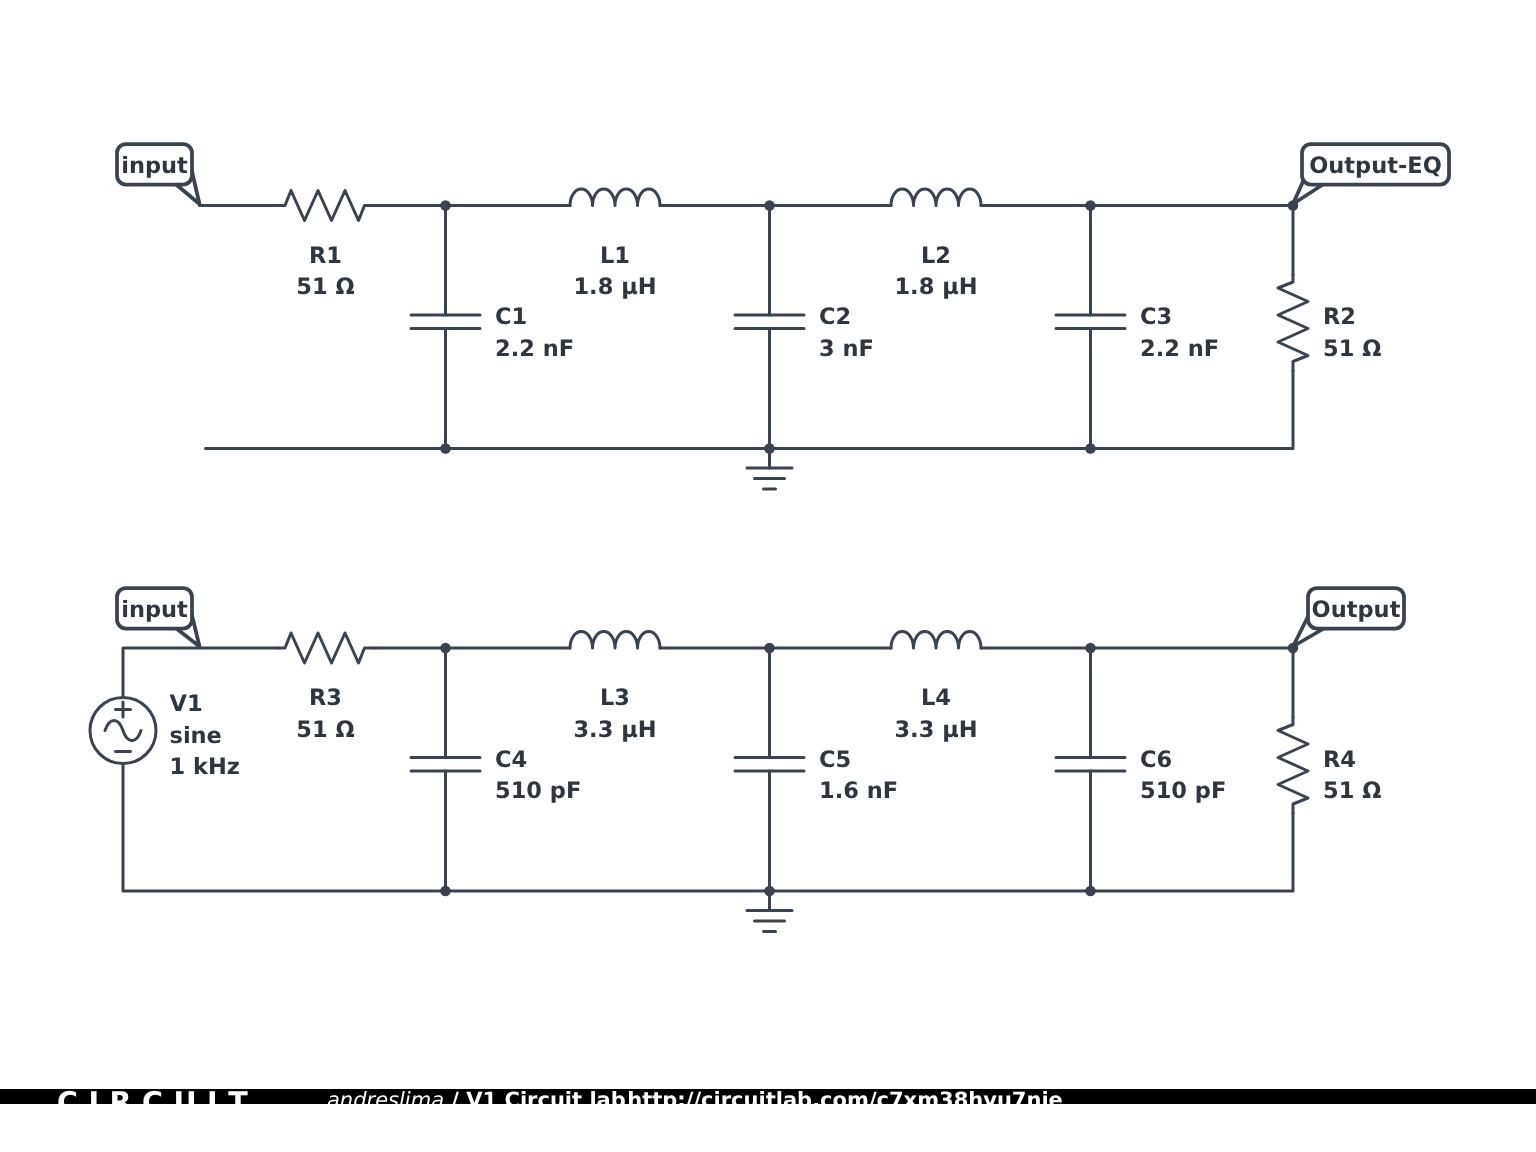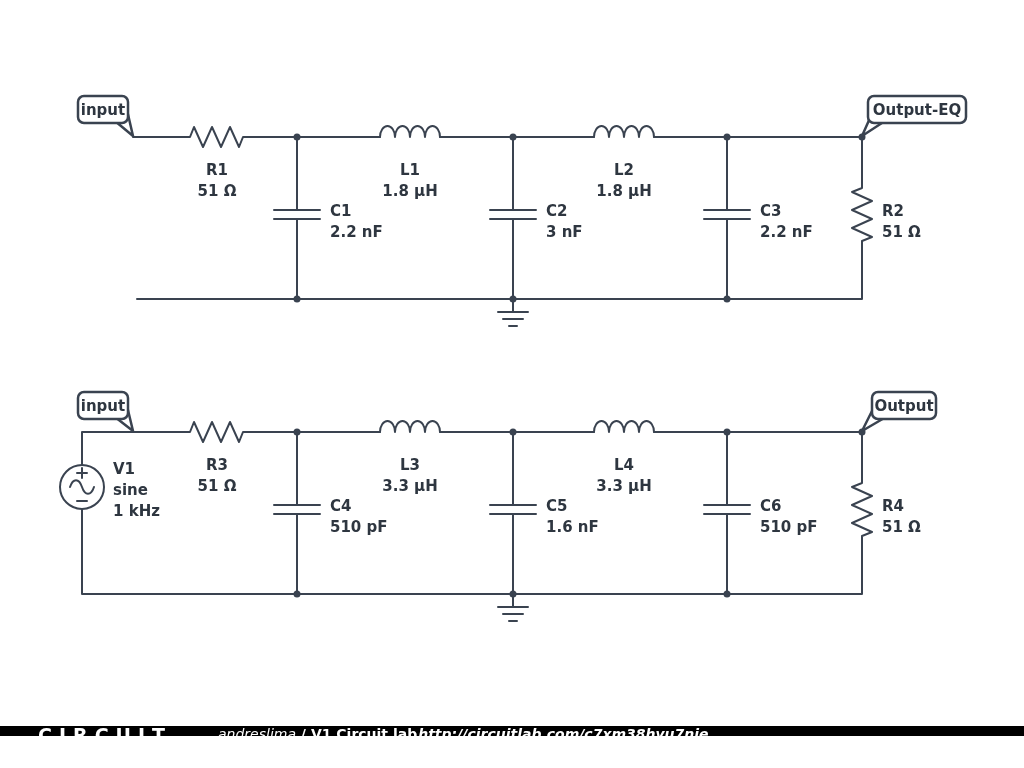--- a/index.html
+++ b/index.html
@@ -29,21 +29,21 @@
   }
   .logo { width: 180px; padding-left: 38px; display: flex; flex-direction: column; justify-content: center; }
   .logo-top { font-size: 19px; font-weight: bold; letter-spacing: 7px; color: #ffffff; line-height: 1; }
   .logo-bottom { display: flex; align-items: center; gap: 4px; margin-top: 1px; }
   .logo-lab { background: #fef9c3; color: #000000; font-size: 13px; font-weight: bold; letter-spacing: 3px; padding: 0 20px; line-height: 15px; margin-top: 36px; }
   .footer-text { display: flex; justify-content: center; gap: 1px; }
   .footer-line1 { font-size: 14px; line-height: 17px; }
   .footer-line1 .author { font-style: italic; }
   .footer-line1 .sep { white-space: pre; font-weight: bold; }
   .footer-line1 .title { font-weight: bold; }
-  .footer-line2 { font-size: 14px; font-weight: bold; line-height: 17px; font-style: italic; }
+  .footer-line2 { font-size: 14px; font-weight: bold; line-height: 17px; }
 </style>
 </head>
 <body>
 
 <div class="page">
 
   <svg class="schematic" width="1024" height="726" viewBox="0 0 1024 726">
 
     <g>
       <path class="wire" d="M133,137 H185 M249,137 H380 M440,137 H594 M654,137 H862

